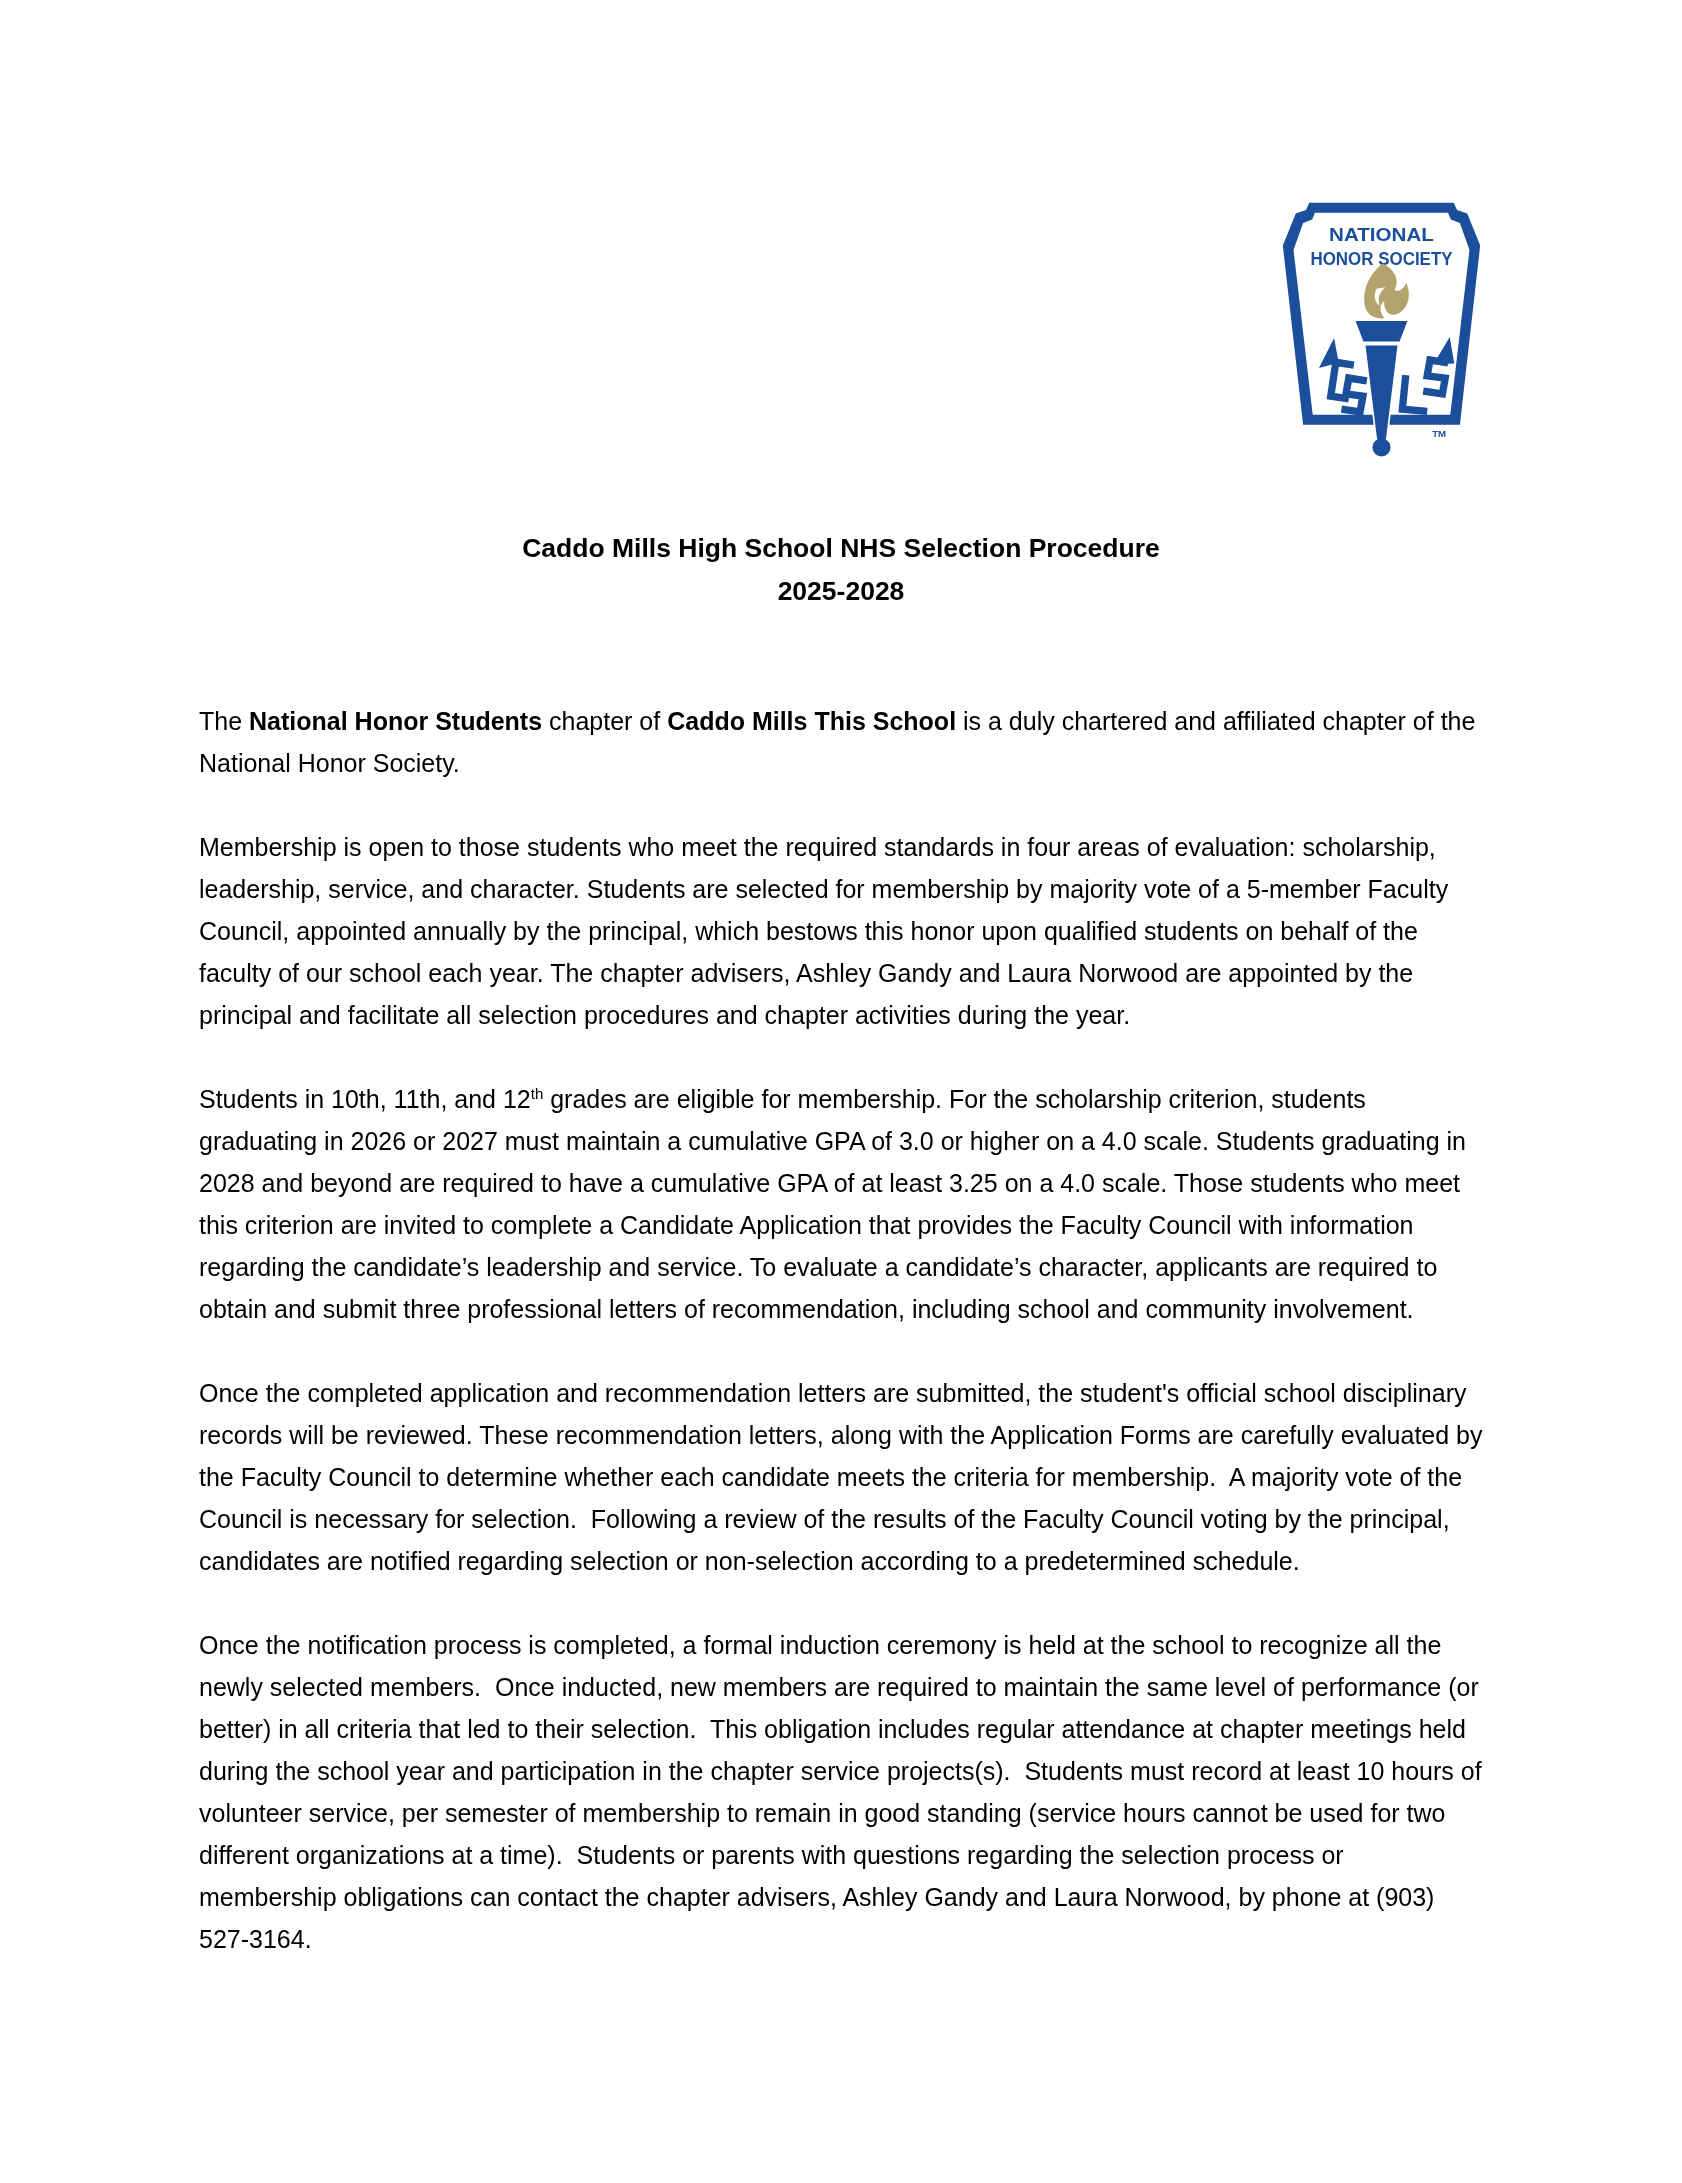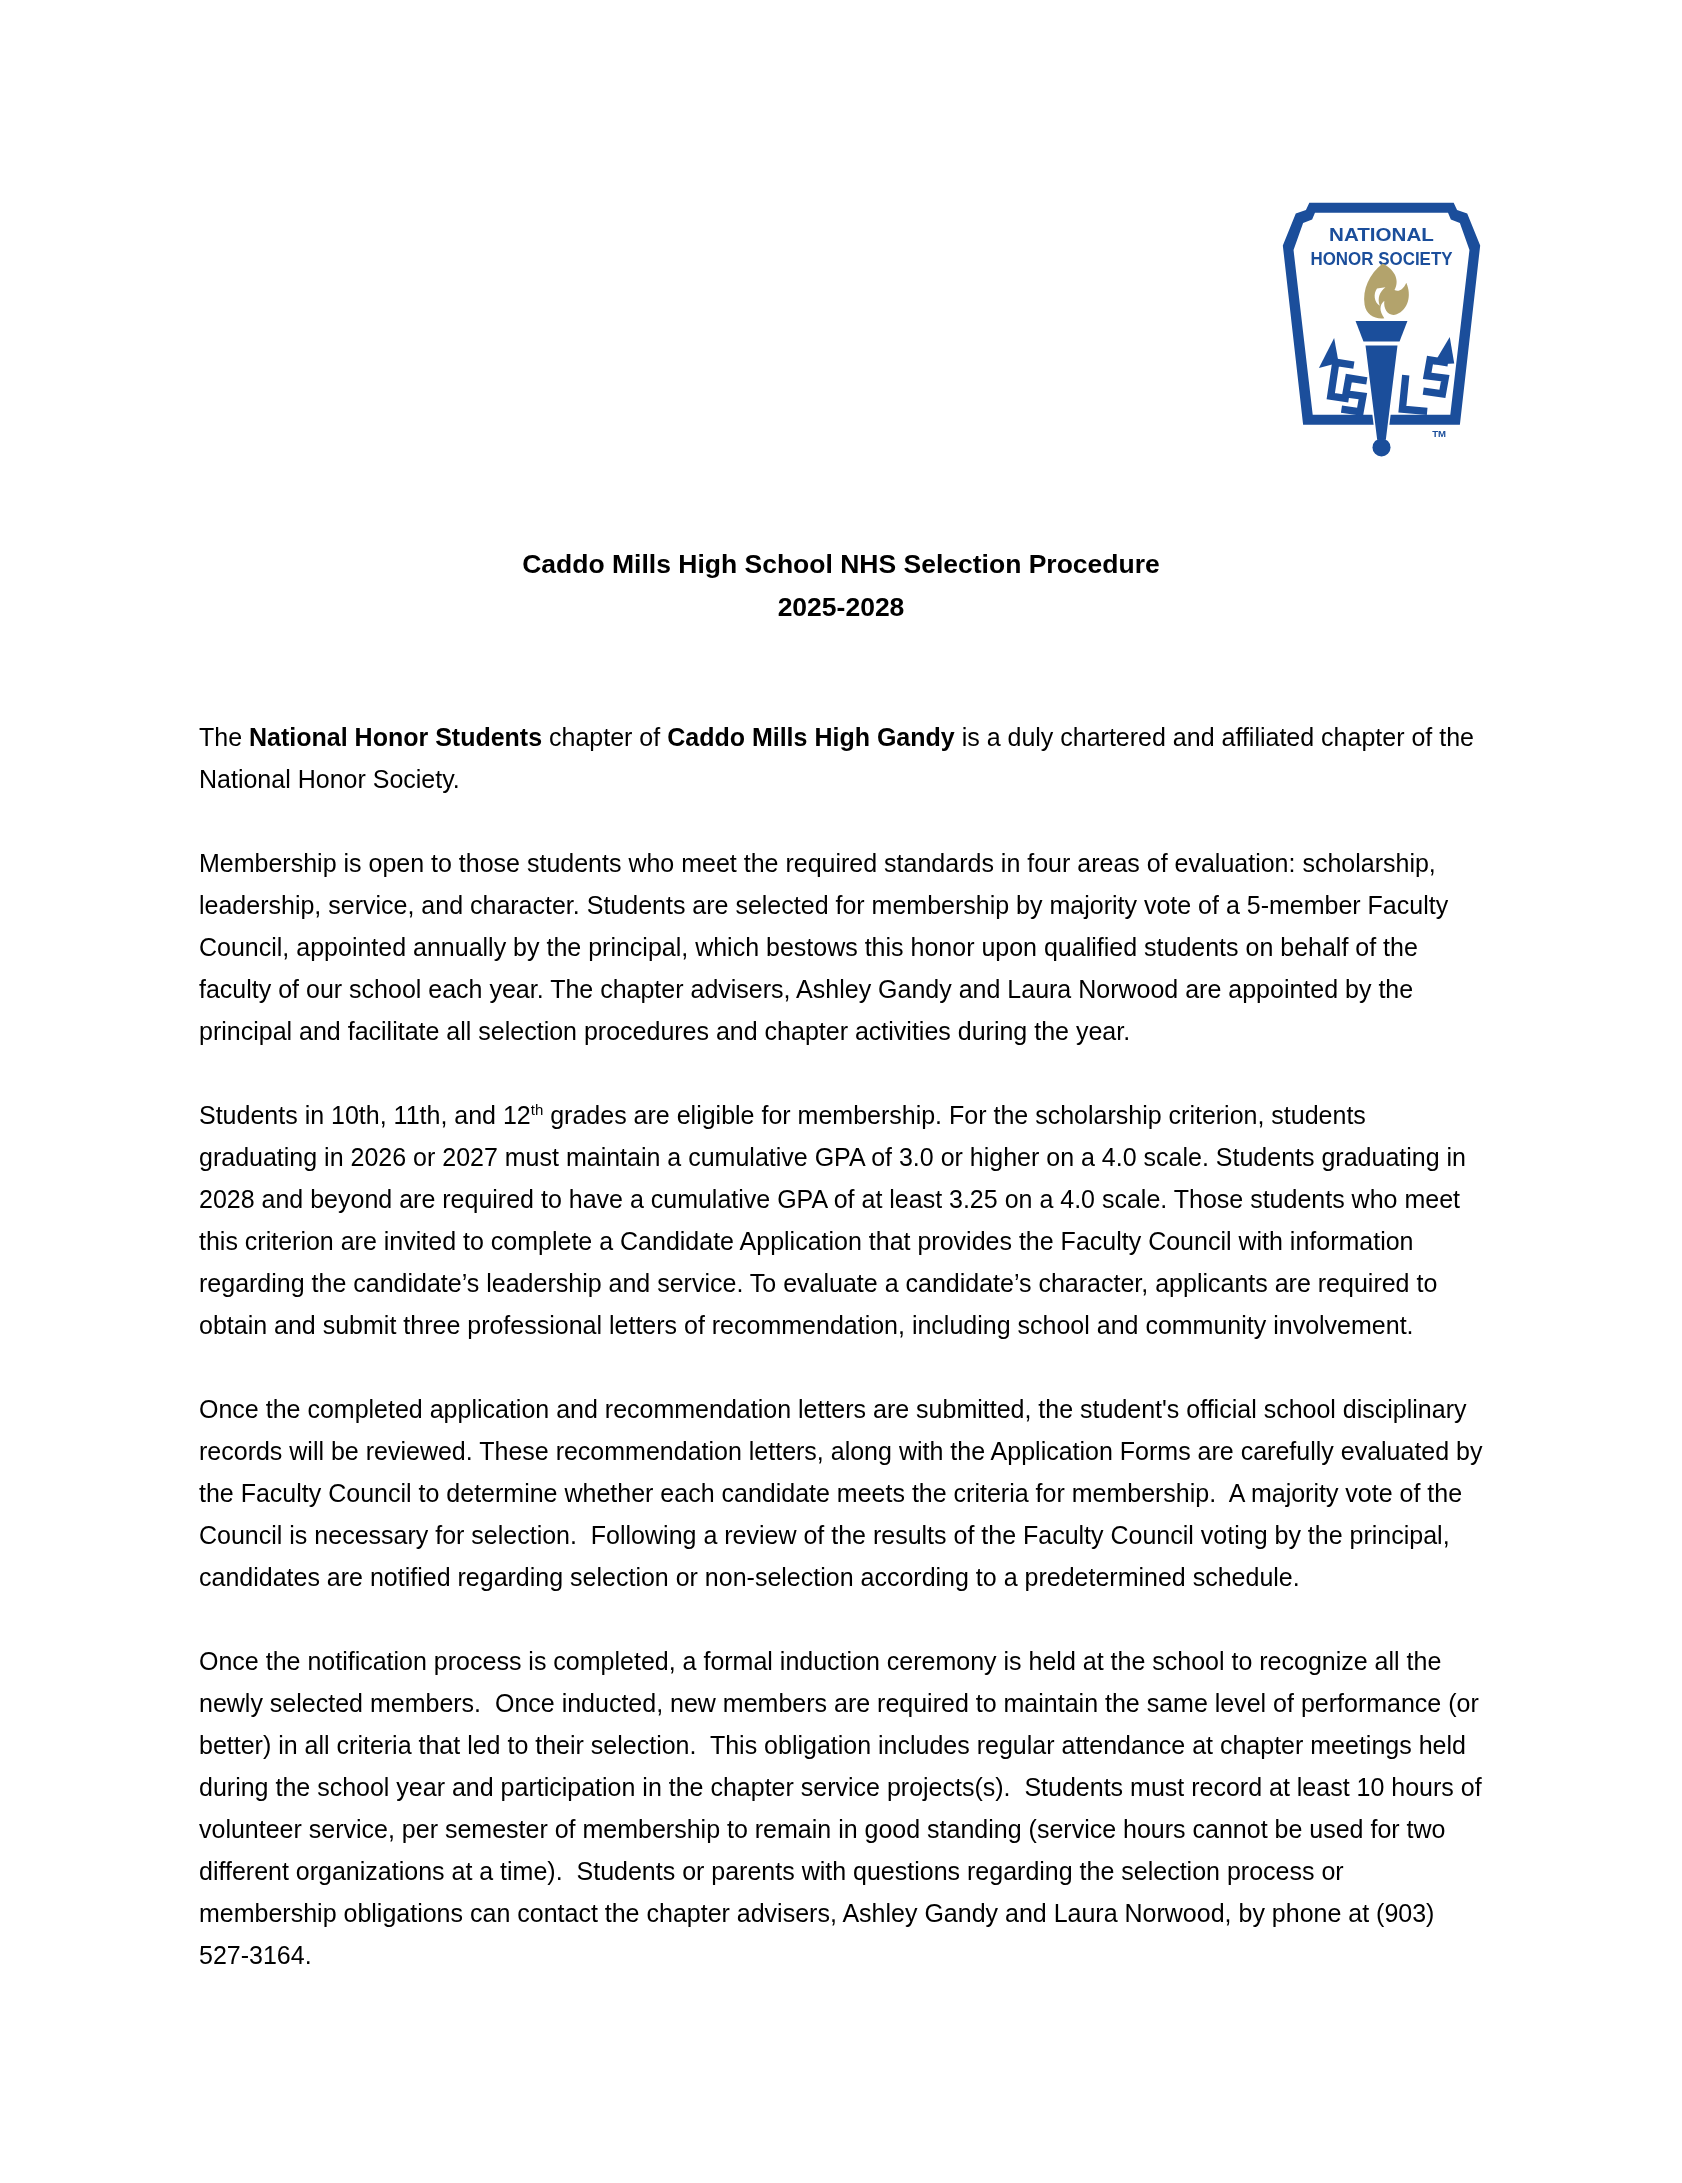--- a/index.html
+++ b/index.html
@@ -15,21 +15,21 @@
     color: #000000;
   }
   .content {
     padding: 198px 199px 0 199px;
   }
   .logo-wrap {
     text-align: right;
     line-height: 0;
   }
   .doc-title {
-    margin-top: 74px;
+    margin-top: 58px;
     text-align: center;
     font-weight: 700;
     font-size: 26.5px;
     line-height: 43px;
   }
   .doc-body {
     margin-top: 87px;
     font-size: 25px;
     line-height: 42px;
     text-align: left;
@@ -93,21 +93,21 @@
       <text class="tm-txt" x="270" y="424" fill="#1b4e9b">TM</text>
     </svg>
   </div>
 
   <div class="doc-title">
     <div>Caddo Mills High School NHS Selection Procedure</div>
     <div>2025-2028</div>
   </div>
 
   <div class="doc-body" id="doc-body">
-      <p class="para"><span>The </span><span class="b">National Honor Students</span><span> chapter of </span><span class="b">Caddo Mills High Gandy</span><span> is a duly chartered and affiliated chapter of the National Honor Society.</span></p>
+      <p class="para"><span>The </span><span class="b">National Honor Students</span><span> chapter of </span><span class="b">Caddo Mills This School</span><span> is a duly chartered and affiliated chapter of the National Honor Society.</span></p>
       <p class="para"><span>Membership is open to those students who meet the required standards in four areas of evaluation: scholarship, leadership, service, and character. Students are selected for membership by majority vote of a 5-member Faculty Council, appointed annually by the principal, which bestows this honor upon qualified students on behalf of the faculty of our school each year. The chapter advisers, Ashley Gandy and Laura Norwood are appointed by the principal and facilitate all selection procedures and chapter activities during the year.</span></p>
       <p class="para"><span>Students in 10th, 11th, and 12</span><sup>th</sup><span> grades are eligible for membership. For the scholarship criterion, students graduating in 2026 or 2027 must maintain a cumulative GPA of 3.0 or higher on a 4.0 scale. Students graduating in 2028 and beyond are required to have a cumulative GPA of at least 3.25 on a 4.0 scale. Those students who meet this criterion are invited to complete a Candidate Application that provides the Faculty Council with information regarding the candidate’s leadership and service. To evaluate a candidate’s character, applicants are required to obtain and submit three professional letters of recommendation, including school and community involvement.</span></p>
       <p class="para"><span>Once the completed application and recommendation letters are submitted, the student's official school disciplinary records will be reviewed. These recommendation letters, along with the Application Forms are carefully evaluated by the Faculty Council to determine whether each candidate meets the criteria for membership.  A majority vote of the Council is necessary for selection.  Following a review of the results of the Faculty Council voting by the principal, candidates are notified regarding selection or non-selection according to a predetermined schedule.</span></p>
       <p class="para"><span>Once the notification process is completed, a formal induction ceremony is held at the school to recognize all the newly selected members.  Once inducted, new members are required to maintain the same level of performance (or better) in all criteria that led to their selection.  This obligation includes regular attendance at chapter meetings held during the school year and participation in the chapter service projects(s).  Students must record at least 10 hours of volunteer service, per semester of membership to remain in good standing (service hours cannot be used for two different organizations at a time).  Students or parents with questions regarding the selection process or membership obligations can contact the chapter advisers, Ashley Gandy and Laura Norwood, by phone at (903) 527-3164.</span></p>
     </div>
 
 </div>
 
 
 </body></html>

